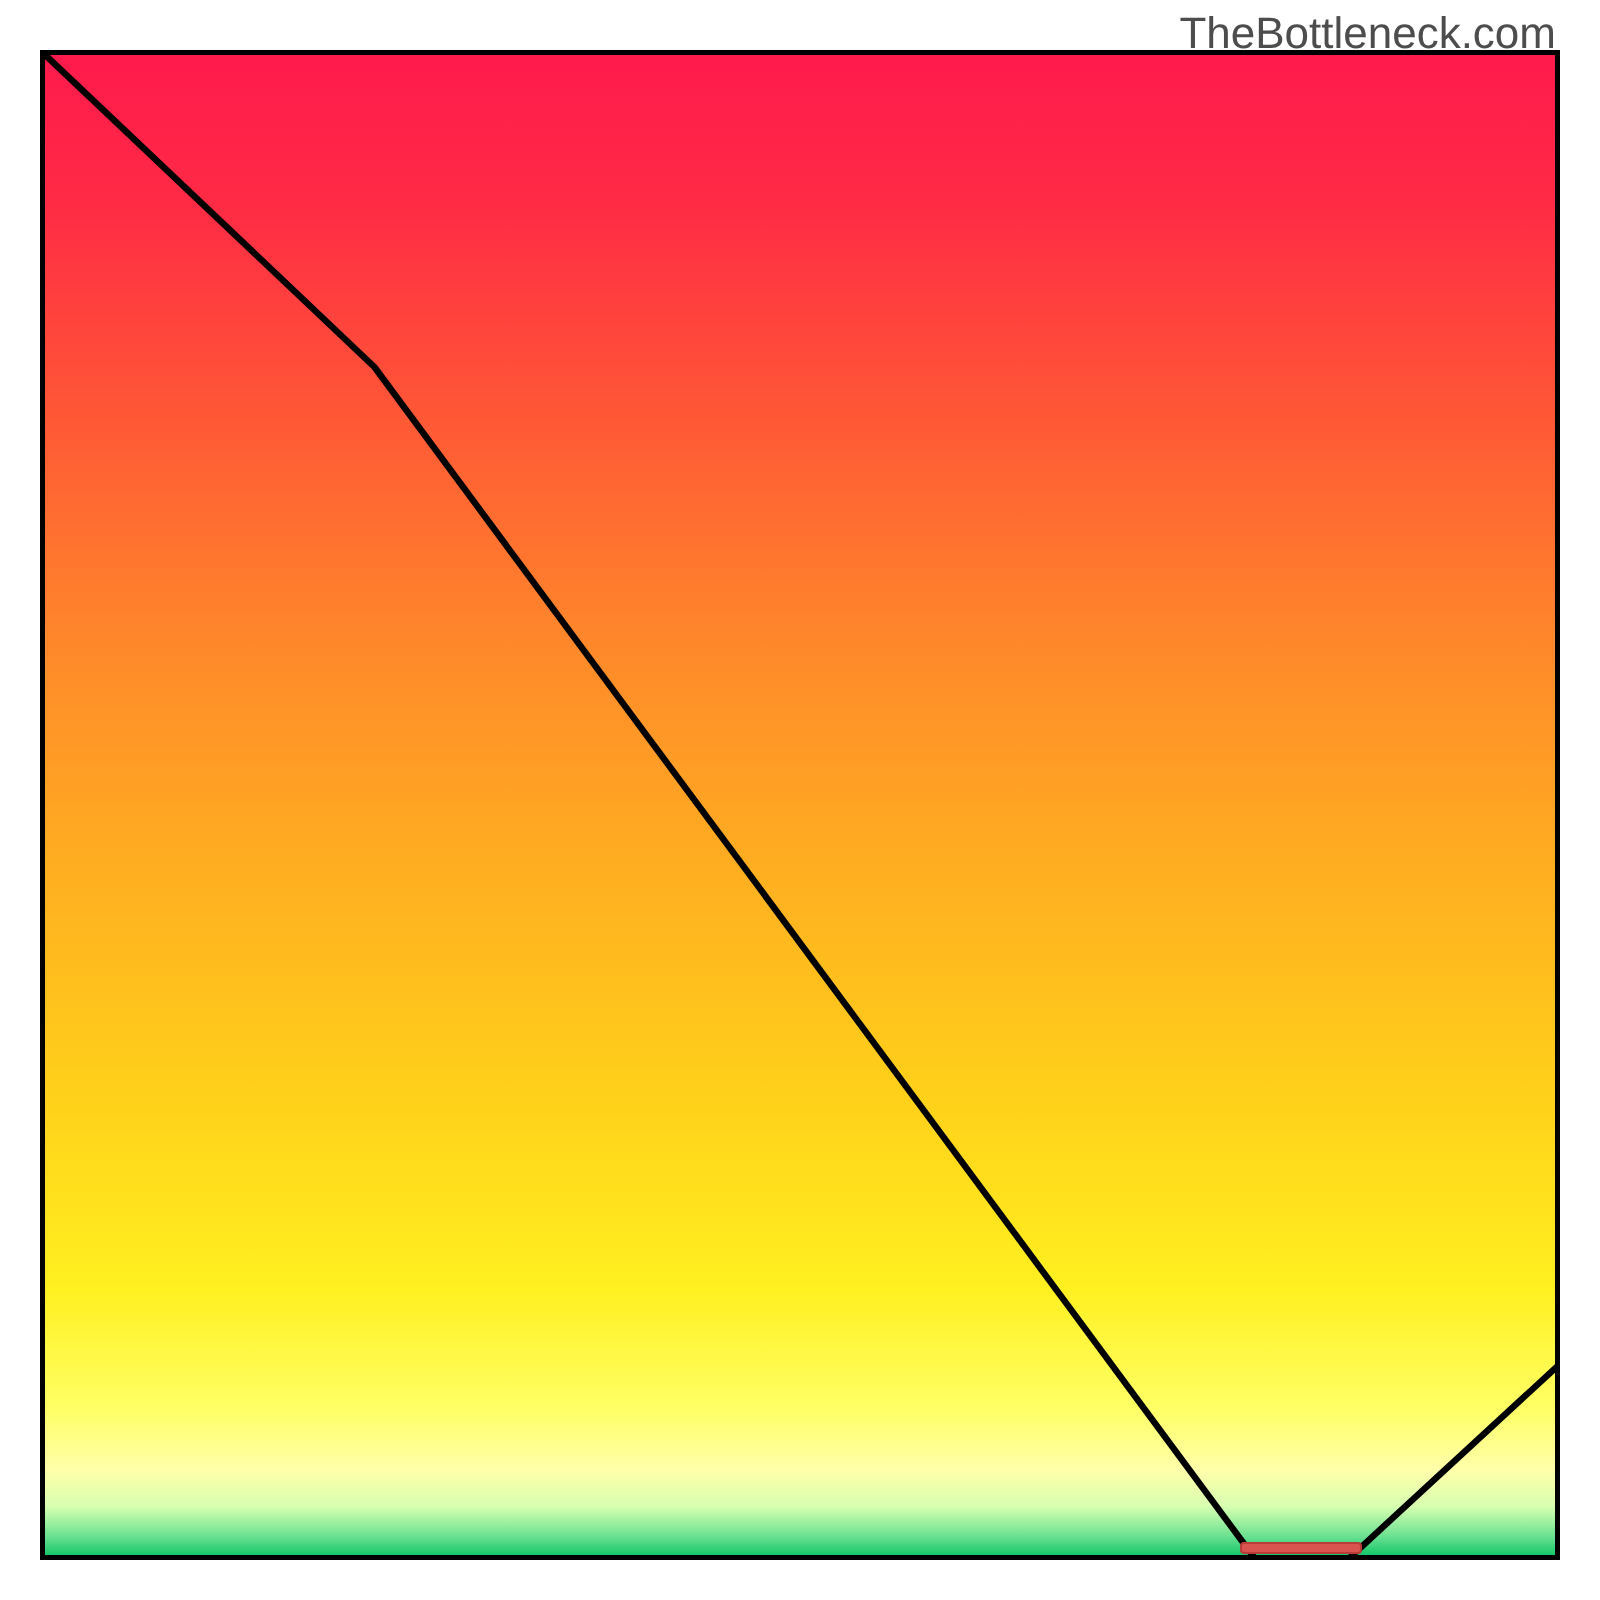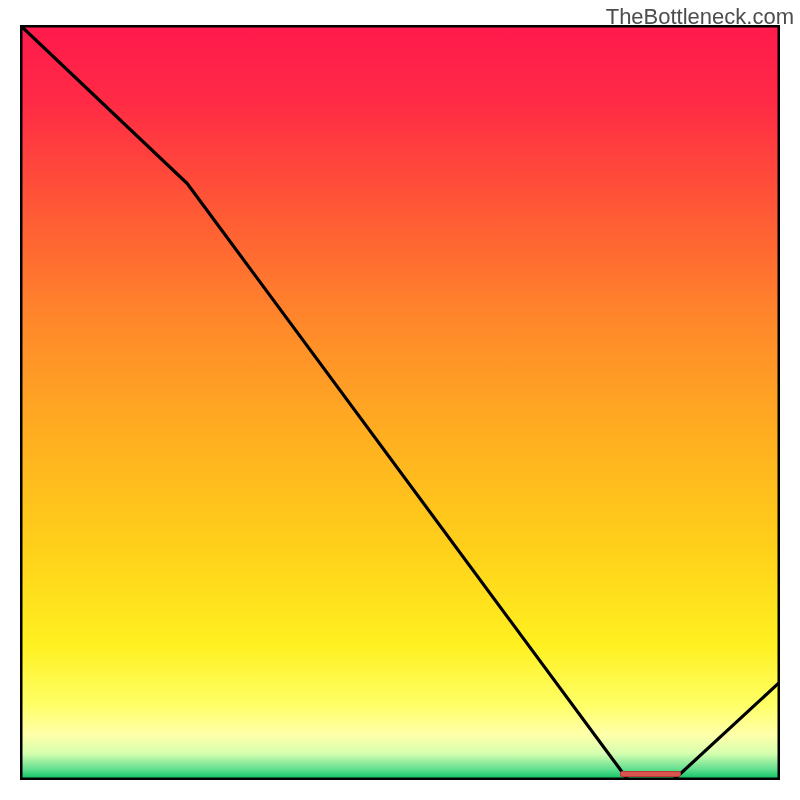--- a/index.html
+++ b/index.html
@@ -1,21 +1,21 @@
 <!DOCTYPE html>
 <html><head>
 <meta charset="utf-8">
 <style>
   * { margin: 0; padding: 0; box-sizing: border-box; }
   html, body { width: 800px; height: 800px; overflow: hidden; background: #fff; }
   .container { position: relative; width: 800px; height: 800px; }
   .watermark {
     position: absolute;
     top: 4px;
-    right: 6px;
+    right: 22px;
     font-family: Arial, Helvetica, sans-serif;
     font-size: 22px;
     font-weight: 500;
     color: #4d4d4d;
     z-index: 3;
   }
   .plot {
     position: absolute;
     left: 20px;
     top: 25px;

